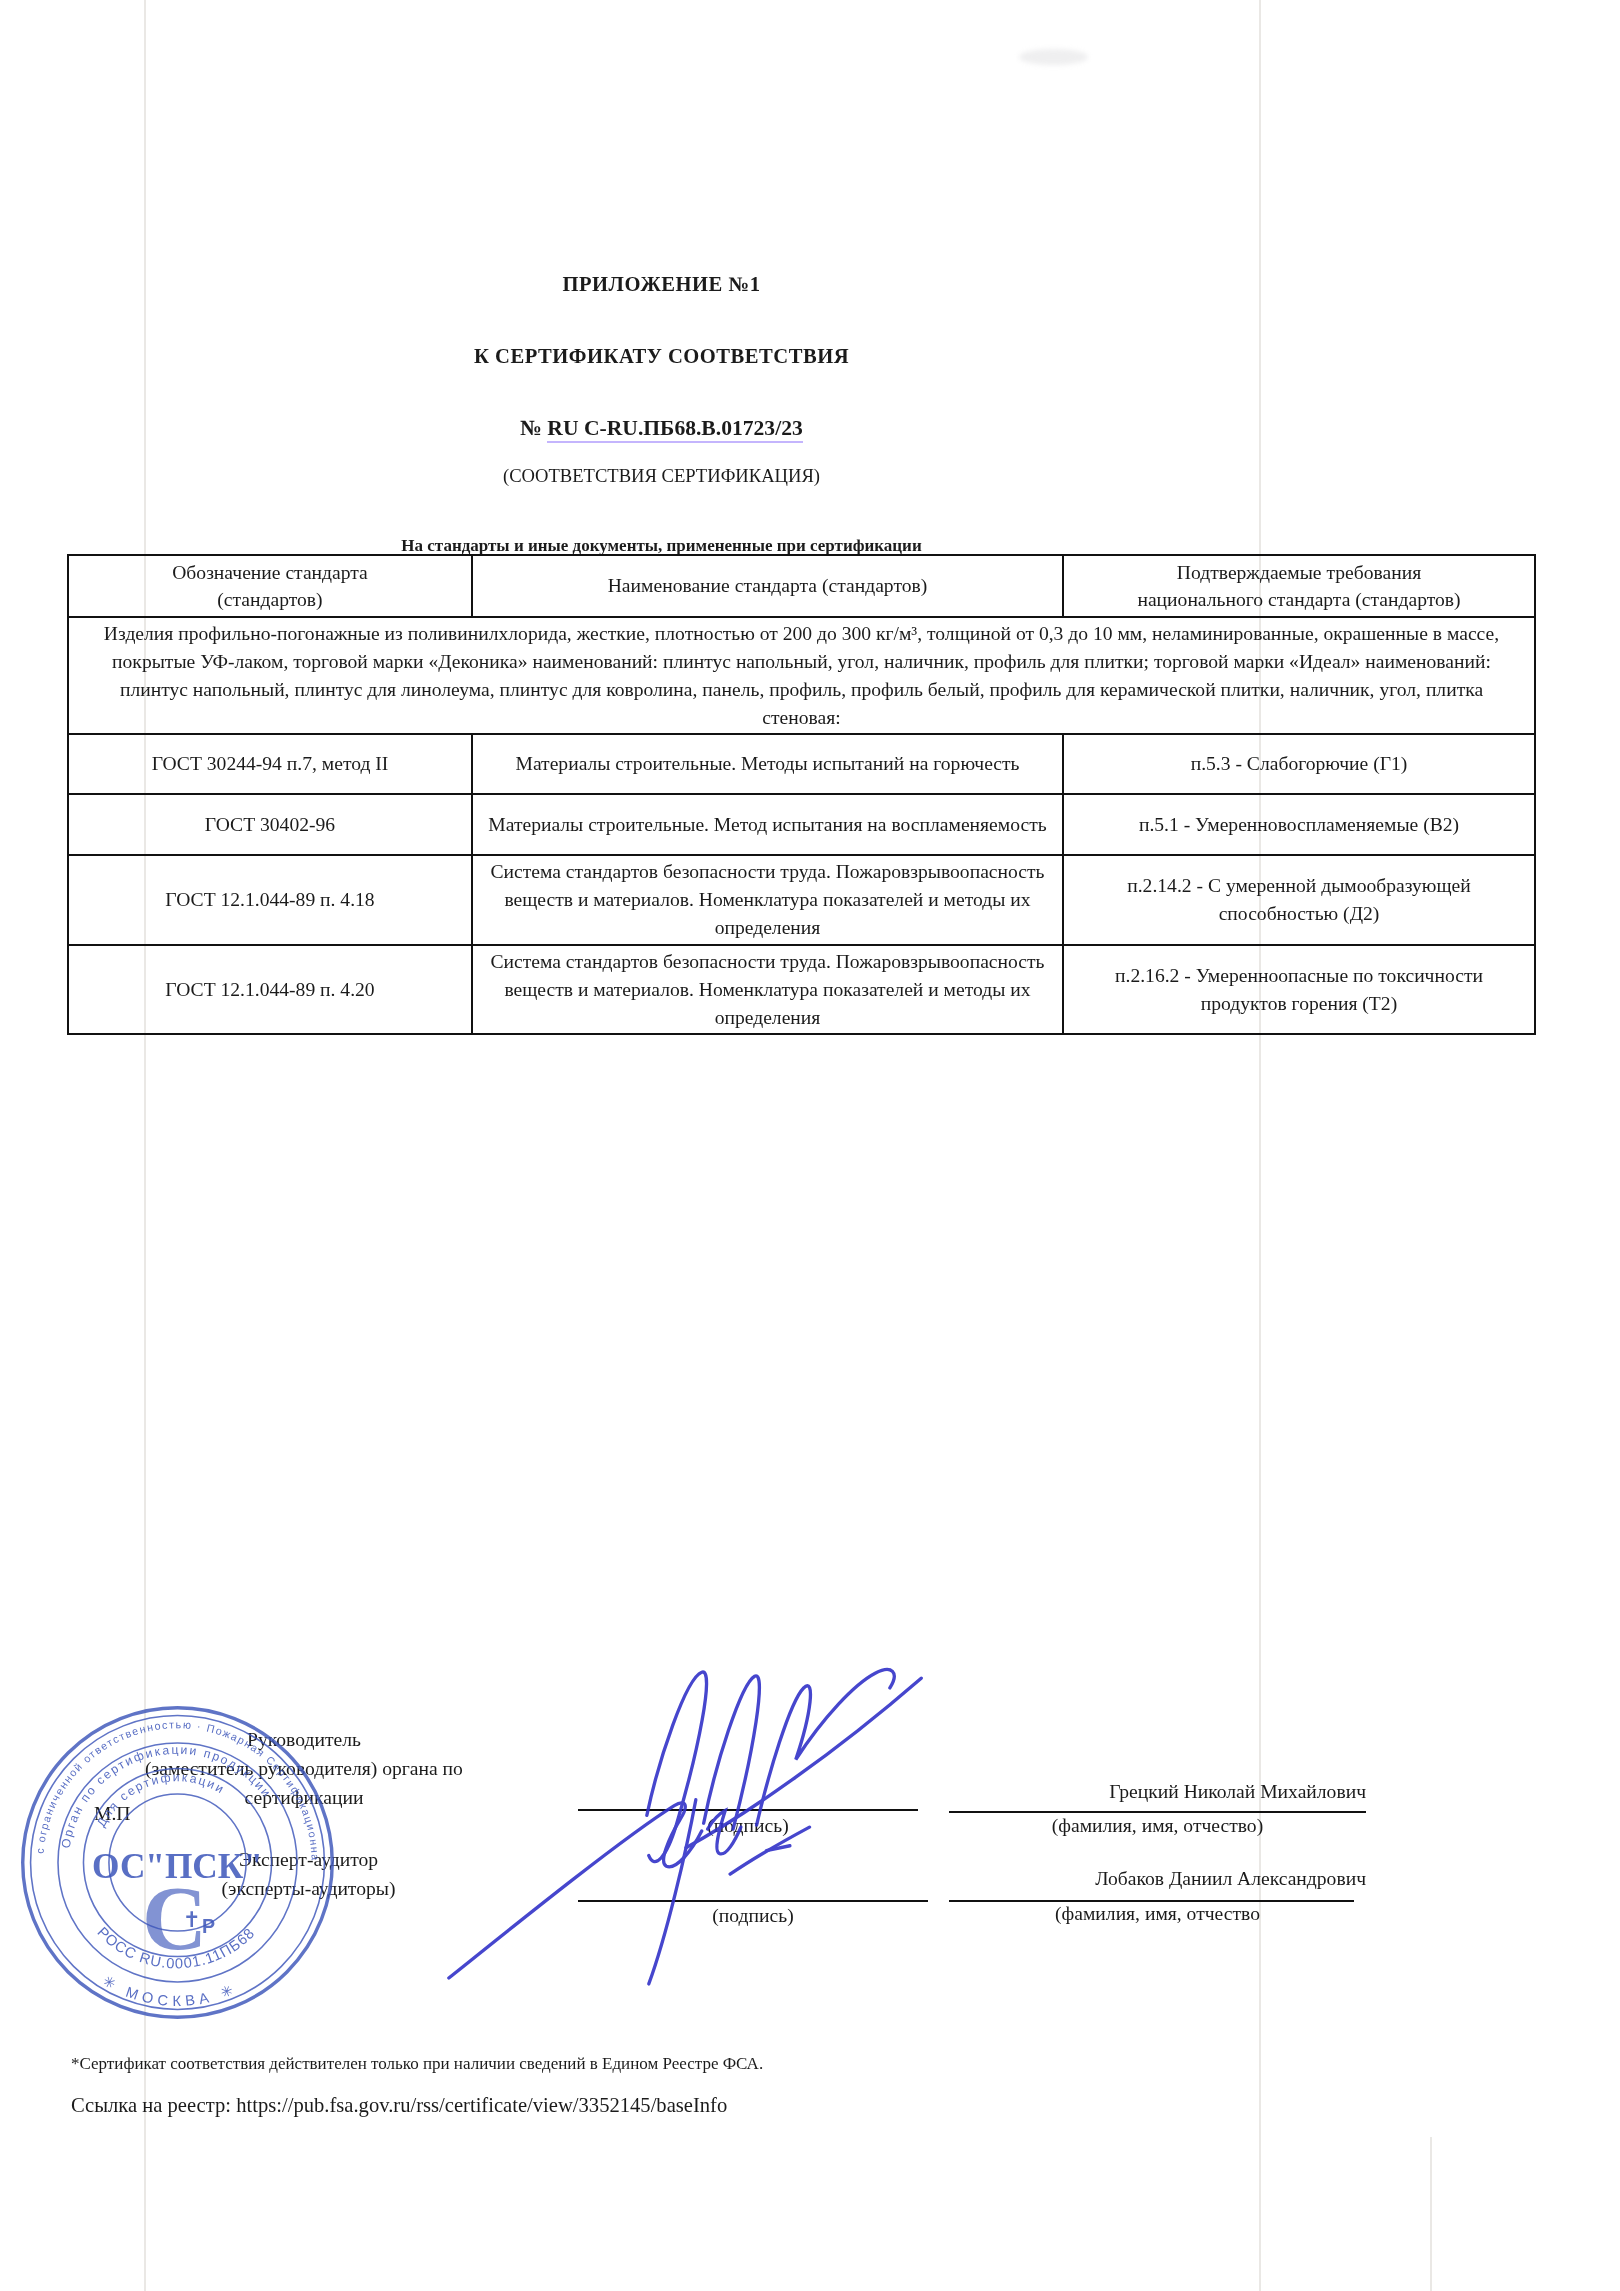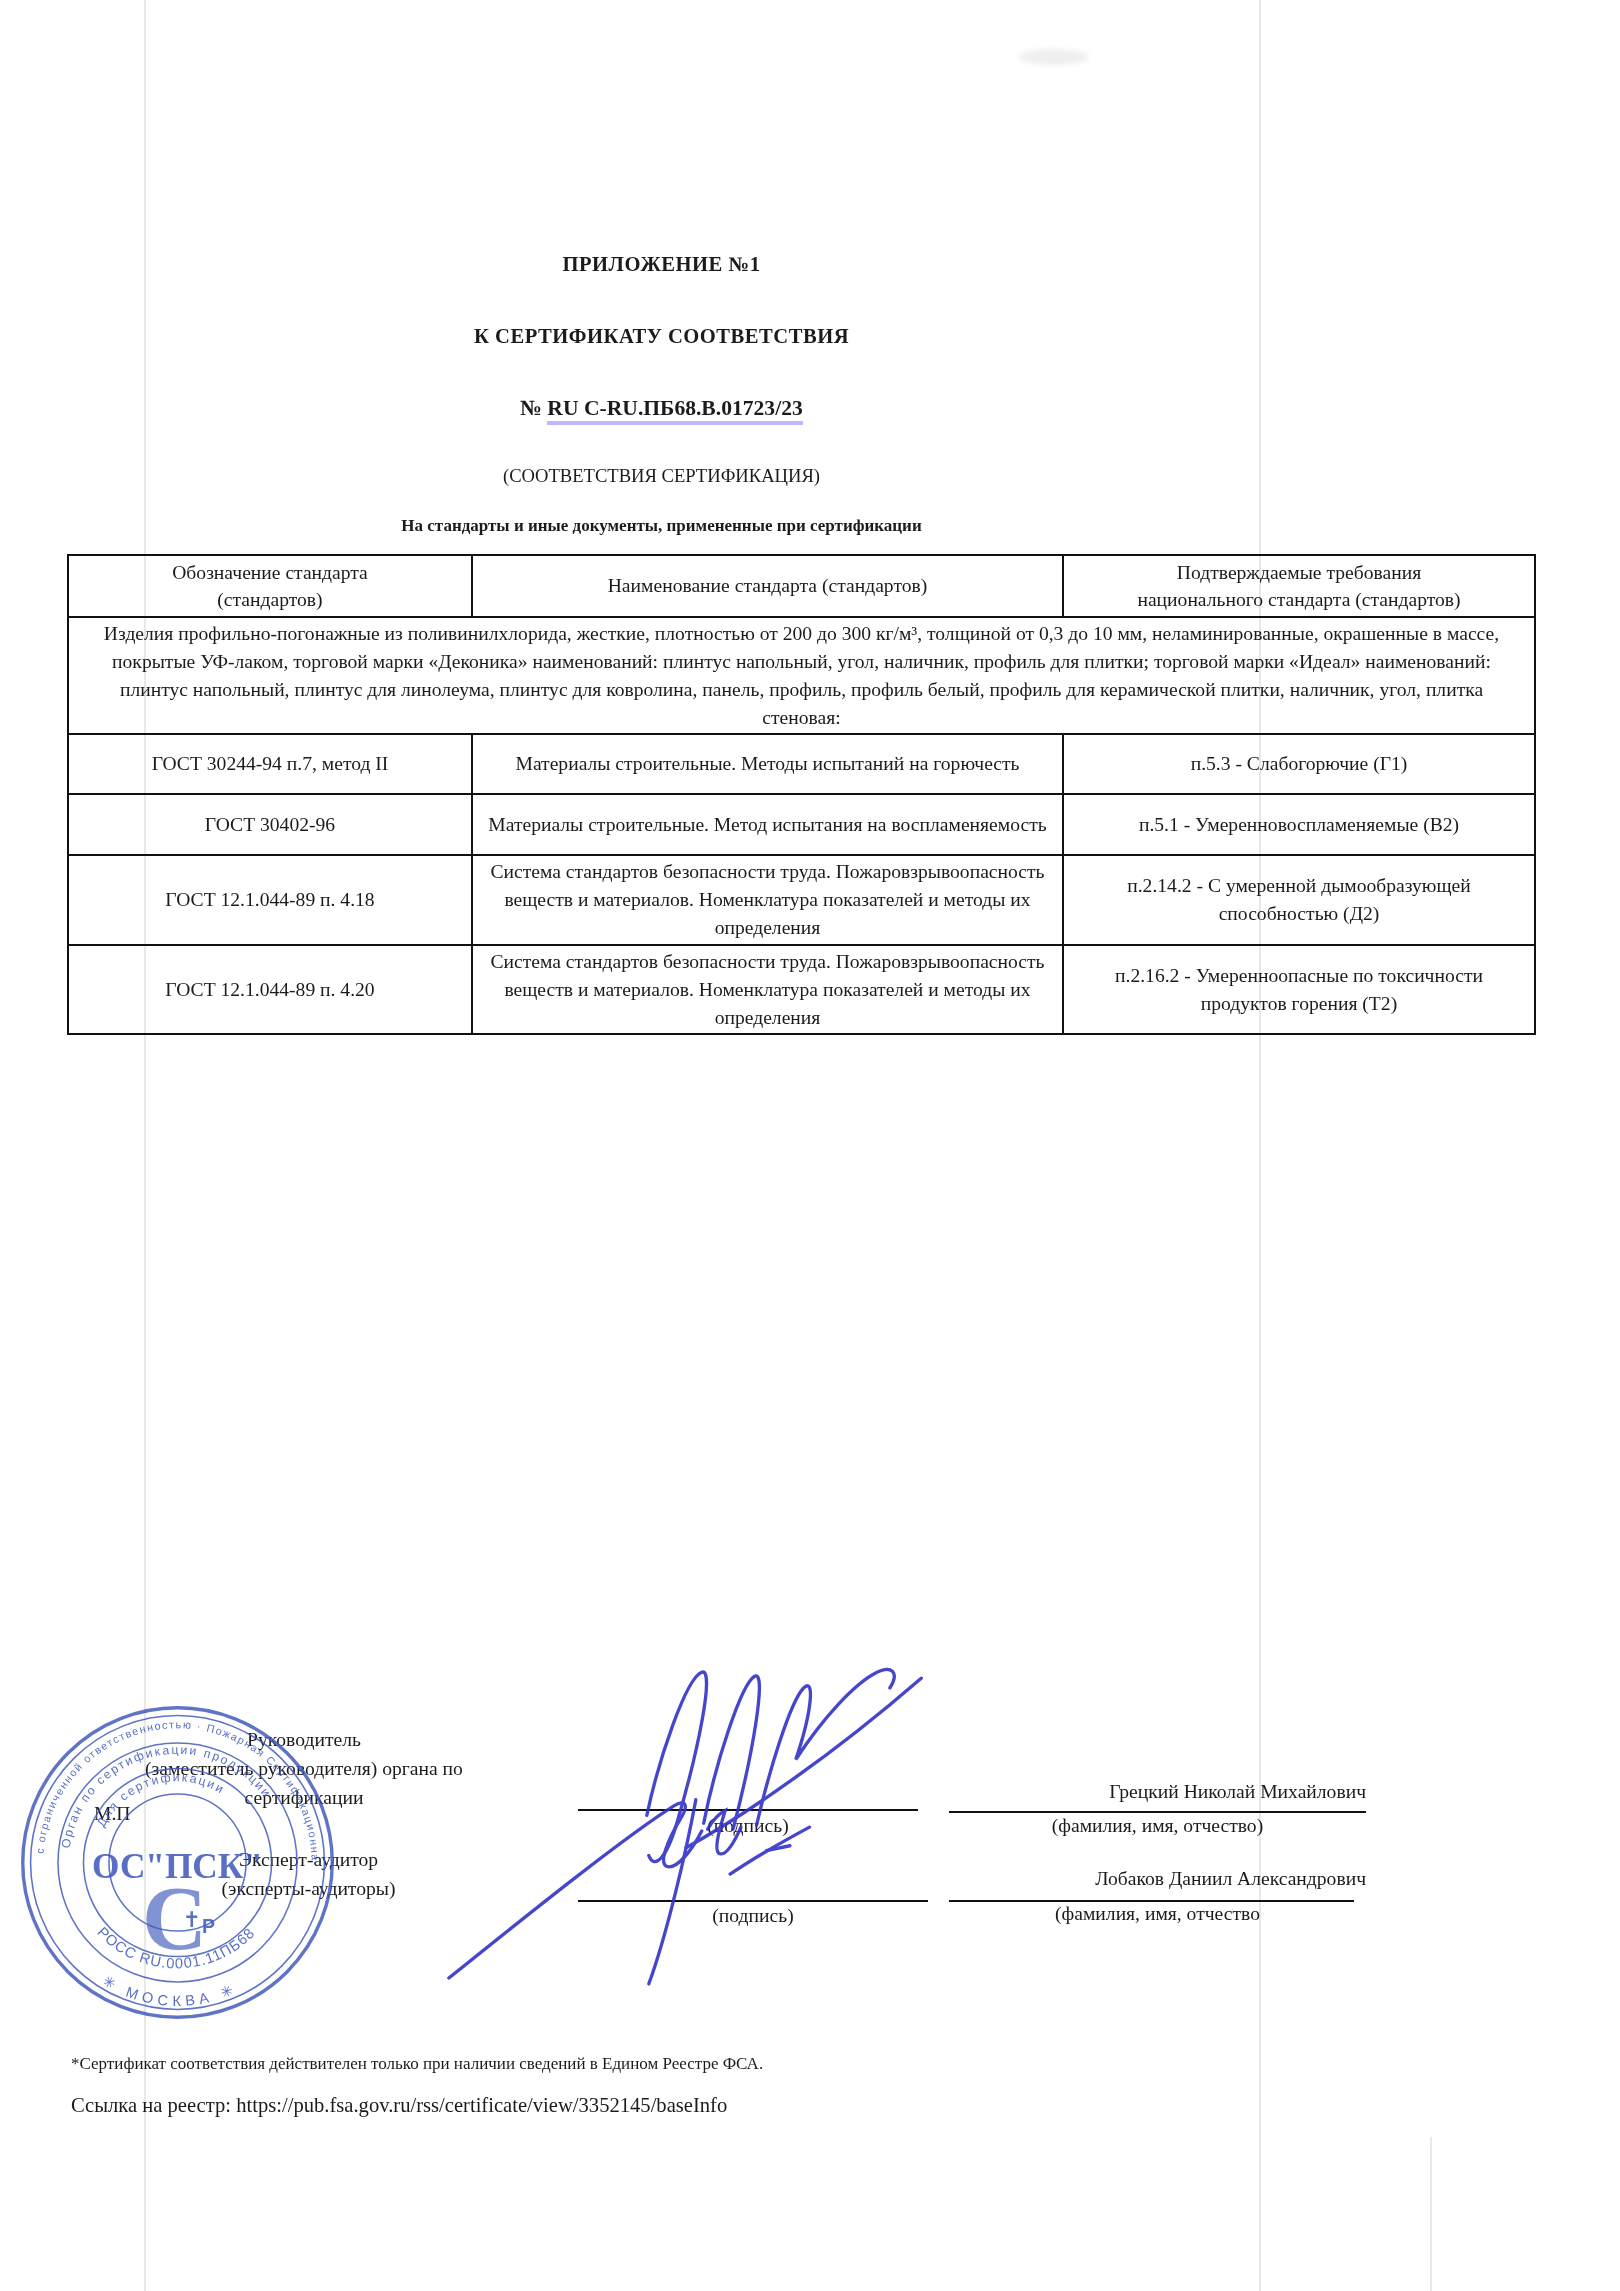--- a/index.html
+++ b/index.html
@@ -9,25 +9,25 @@
     background:#ffffff;
     overflow:hidden;
     font-family:"Liberation Serif","DejaVu Serif",serif;
     color:#1b1b1b;
   }
   
   .artifact-v{position:absolute;width:2px;background:rgba(178,172,160,0.28);}
   .artifact-smudge{position:absolute;background:rgba(190,190,195,0.25);filter:blur(2.9px);border-radius:50%;}
 
   .heading{position:absolute;left:0;width:1323px;text-align:center;}
-  .h-bold{font-weight:bold;}
+  .h-bold{font-weight:bold;margin-top:20px;}
   .title1{top:253px;font-size:20.6px;letter-spacing:0.5px;}
   .title2{top:325px;font-size:20.6px;letter-spacing:0.5px;}
   .certno{top:396px;font-size:21.6px;}
-  .certno .num{border-bottom:4px solid #c4b5fd;padding-bottom:1px;}
+  .certno .num{border-bottom:2px solid #c4b5fd;padding-bottom:1px;}
   .certtype{top:465px;font-size:18.6px;font-weight:normal;}
   .subtitle{top:516px;font-size:17px;}
 
   table.standards{
     position:absolute;left:67px;top:554px;
     width:1467px;
     border-collapse:collapse;table-layout:fixed;
     font-size:19.6px;
   }
   table.standards td{

